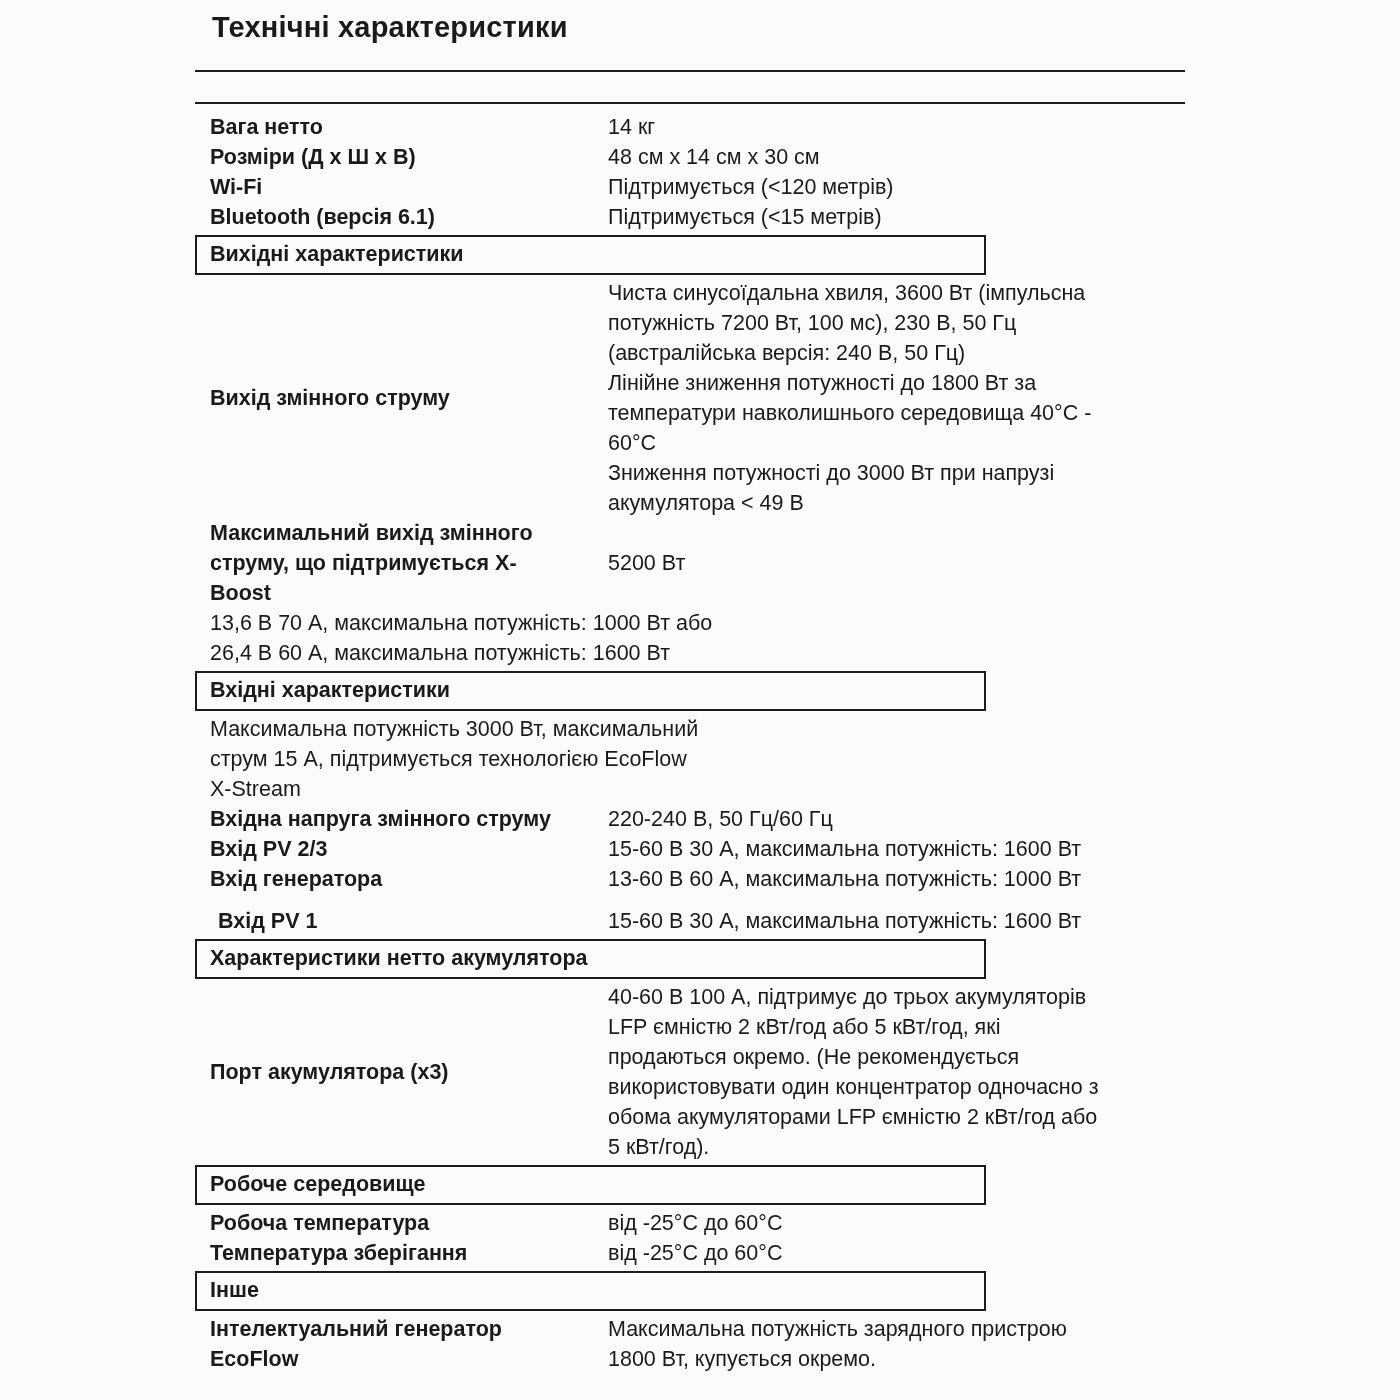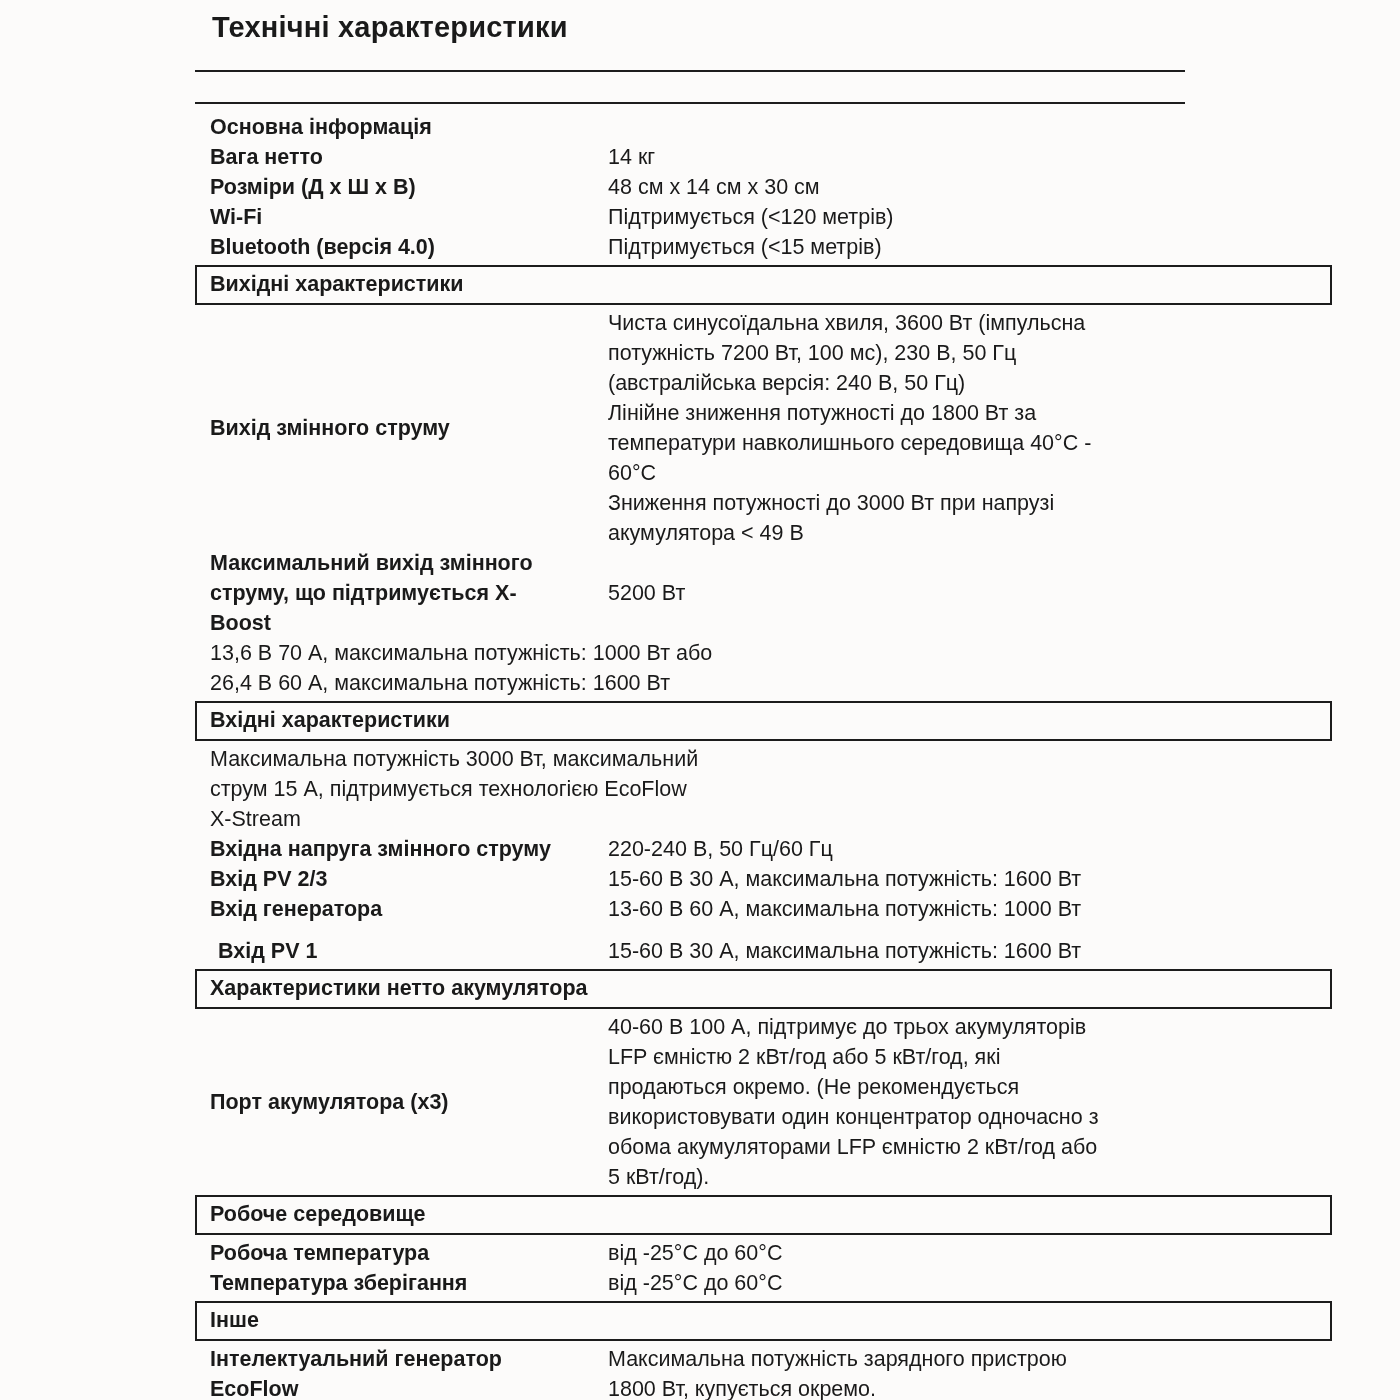--- a/index.html
+++ b/index.html
@@ -28,21 +28,21 @@
     border-top: 2px solid #1d1d1d;
     margin-left: -15px;
     width: 990px;
   }
   .rule.second { margin-top: 30px; margin-bottom: 8px; }
 
   .sec-header { font-weight: bold; }
   .sec-header.boxed {
     border: 2px solid #1c1c1c;
     margin: 3px 0 3px -15px;
-    width: 1137px;
+    width: 791px;
     box-sizing: border-box;
     padding: 2px 8px 4px 13px;
   }
   .row { display: flex; align-items: center; }
   .label {
     flex: 0 0 398px;
     box-sizing: border-box;
     padding-right: 28px;
     font-weight: bold;
     white-space: pre-line;
@@ -59,35 +59,34 @@
 </style>
 </head>
 <body>
 
 <div class="page">
   <h1 class="title">Технічні характеристики</h1>
   <div class="rule first"></div>
   <div class="rule second"></div>
   <div id="sections">
       <section class="section" data-idx="0">
-        <div class="sec-header plain">Основна інформація</div>
         <div class="row" data-idx="0">
           <div class="label">Вага нетто</div>
           <div class="value">14 кг</div>
         </div>
         <div class="row" data-idx="1">
           <div class="label">Розміри (Д х Ш х В)</div>
           <div class="value">48 см x 14 см x 30 см</div>
         </div>
         <div class="row" data-idx="2">
           <div class="label">Wi-Fi</div>
           <div class="value">Підтримується (&lt;120 метрів)</div>
         </div>
         <div class="row" data-idx="3">
-          <div class="label">Bluetooth (версія 4.0)</div>
+          <div class="label">Bluetooth (версія 6.1)</div>
           <div class="value">Підтримується (&lt;15 метрів)</div>
         </div>
       </section>
       <section class="section" data-idx="1">
         <div class="sec-header boxed">Вихідні характеристики</div>
         <div class="row" data-idx="0">
           <div class="label">Вихід змінного струму</div>
           <div class="value">Чиста синусоїдальна хвиля, 3600 Вт (імпульсна
 потужність 7200 Вт, 100 мс), 230 В, 50 Гц
 (австралійська версія: 240 В, 50 Гц)

